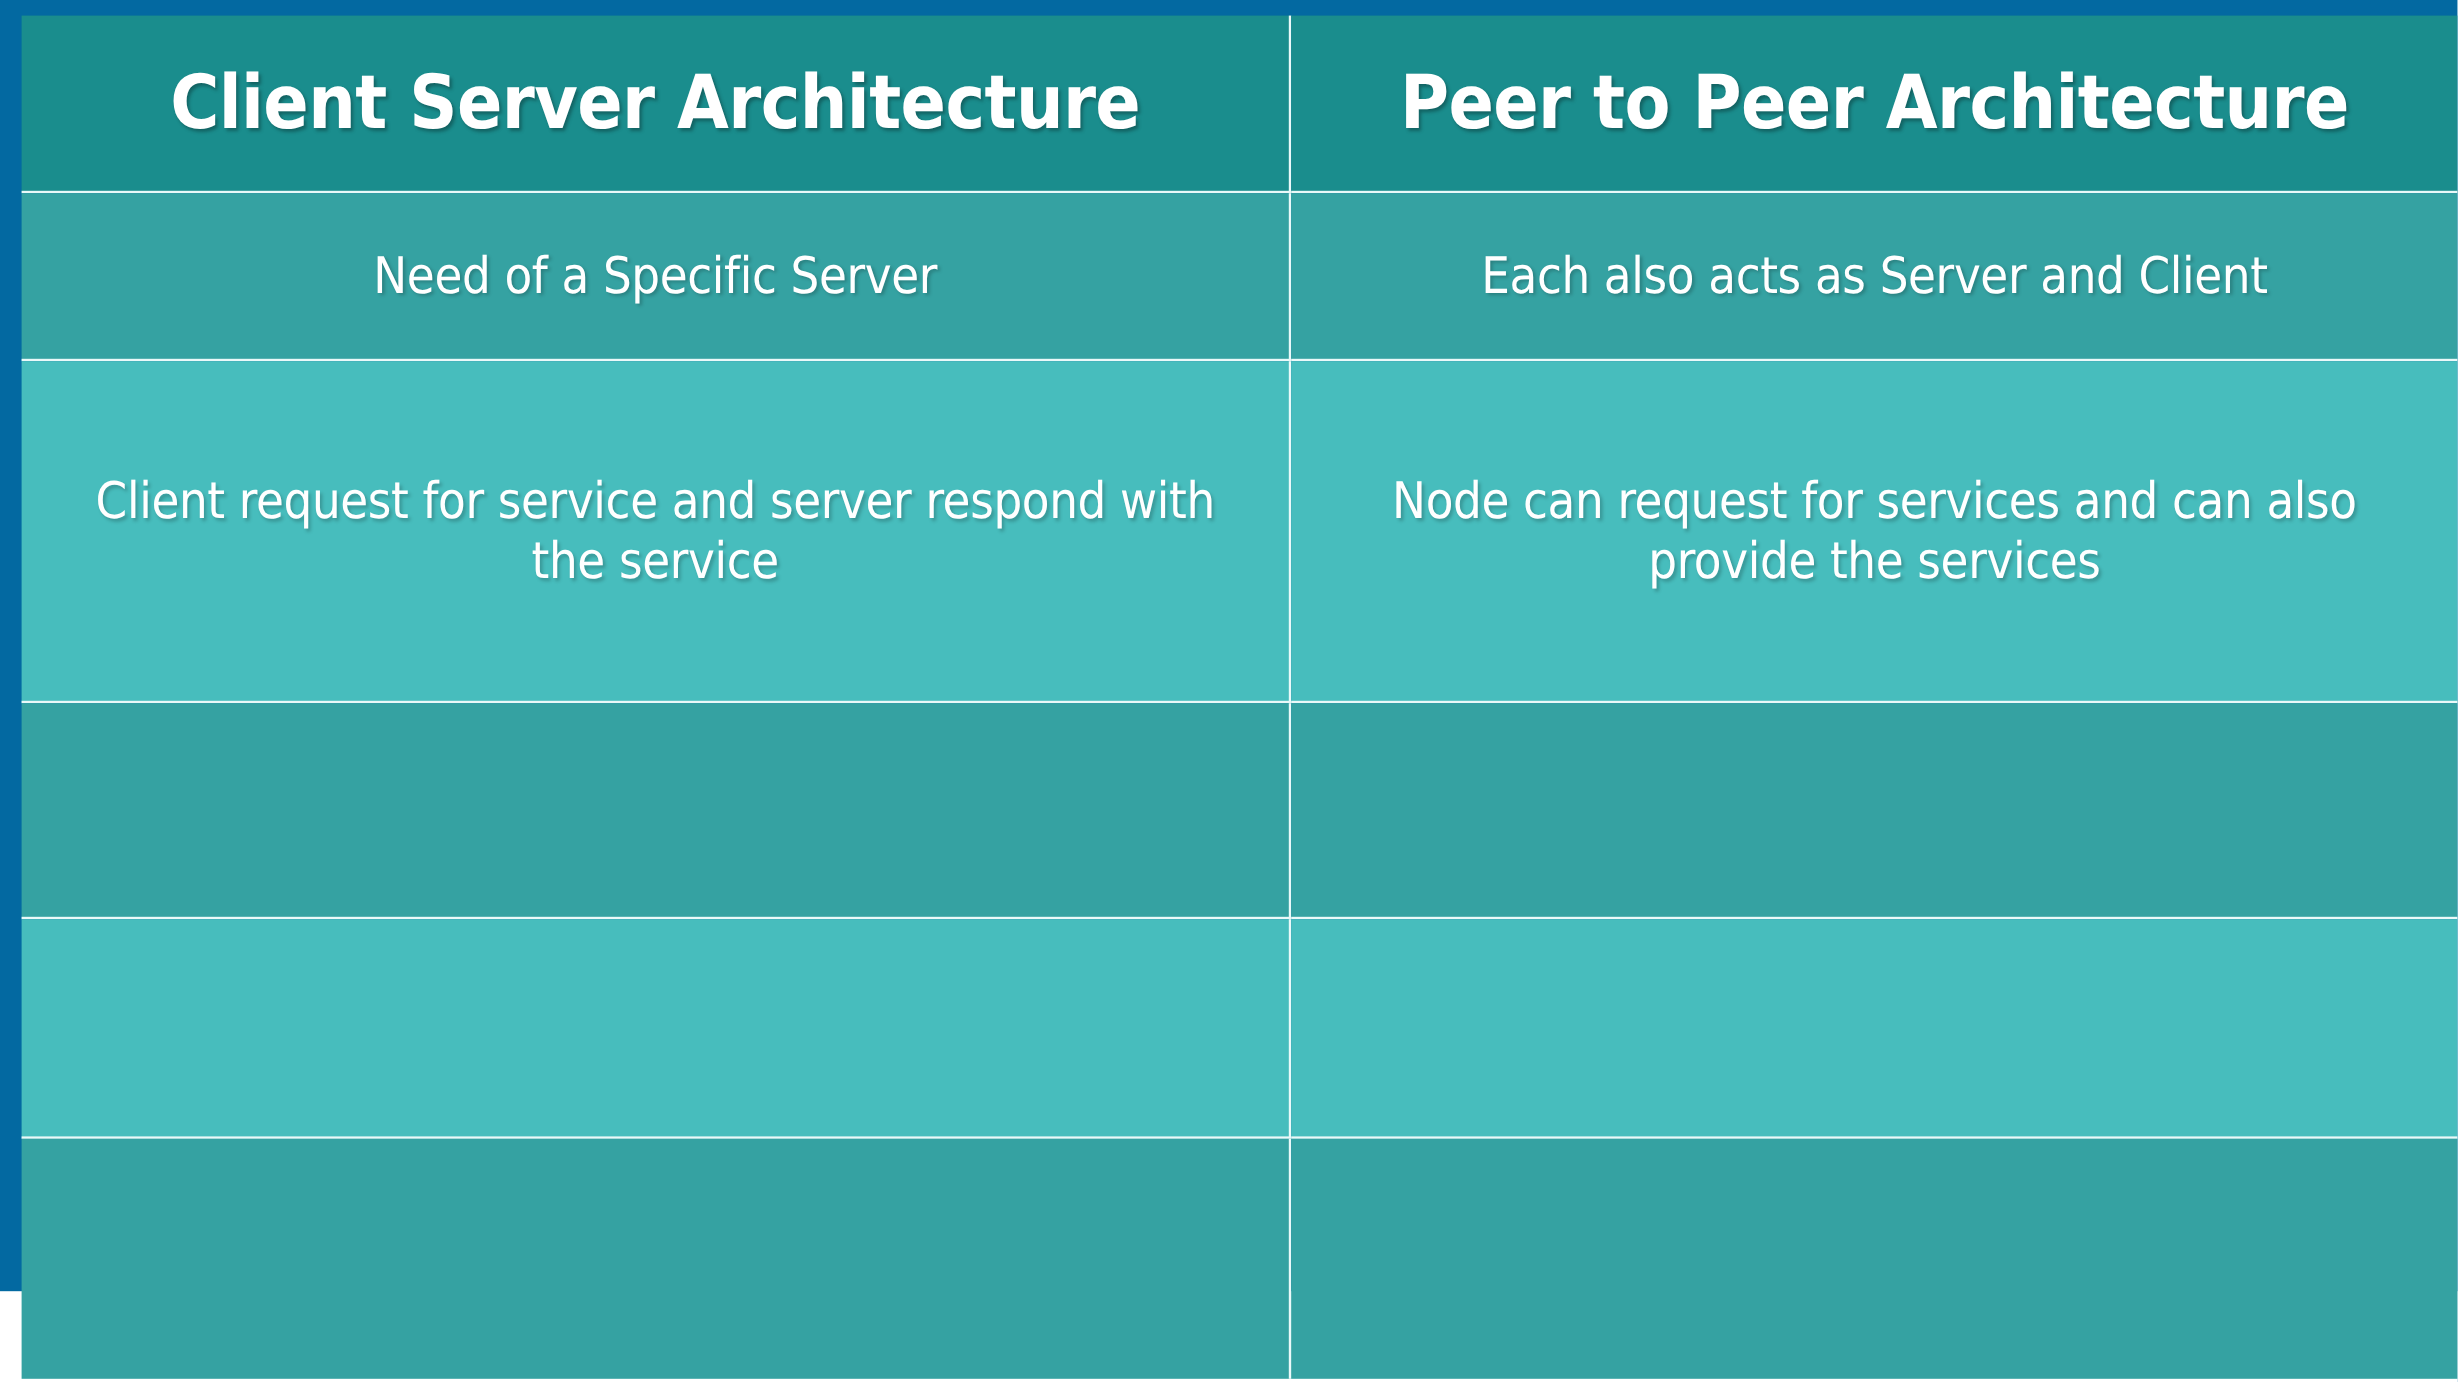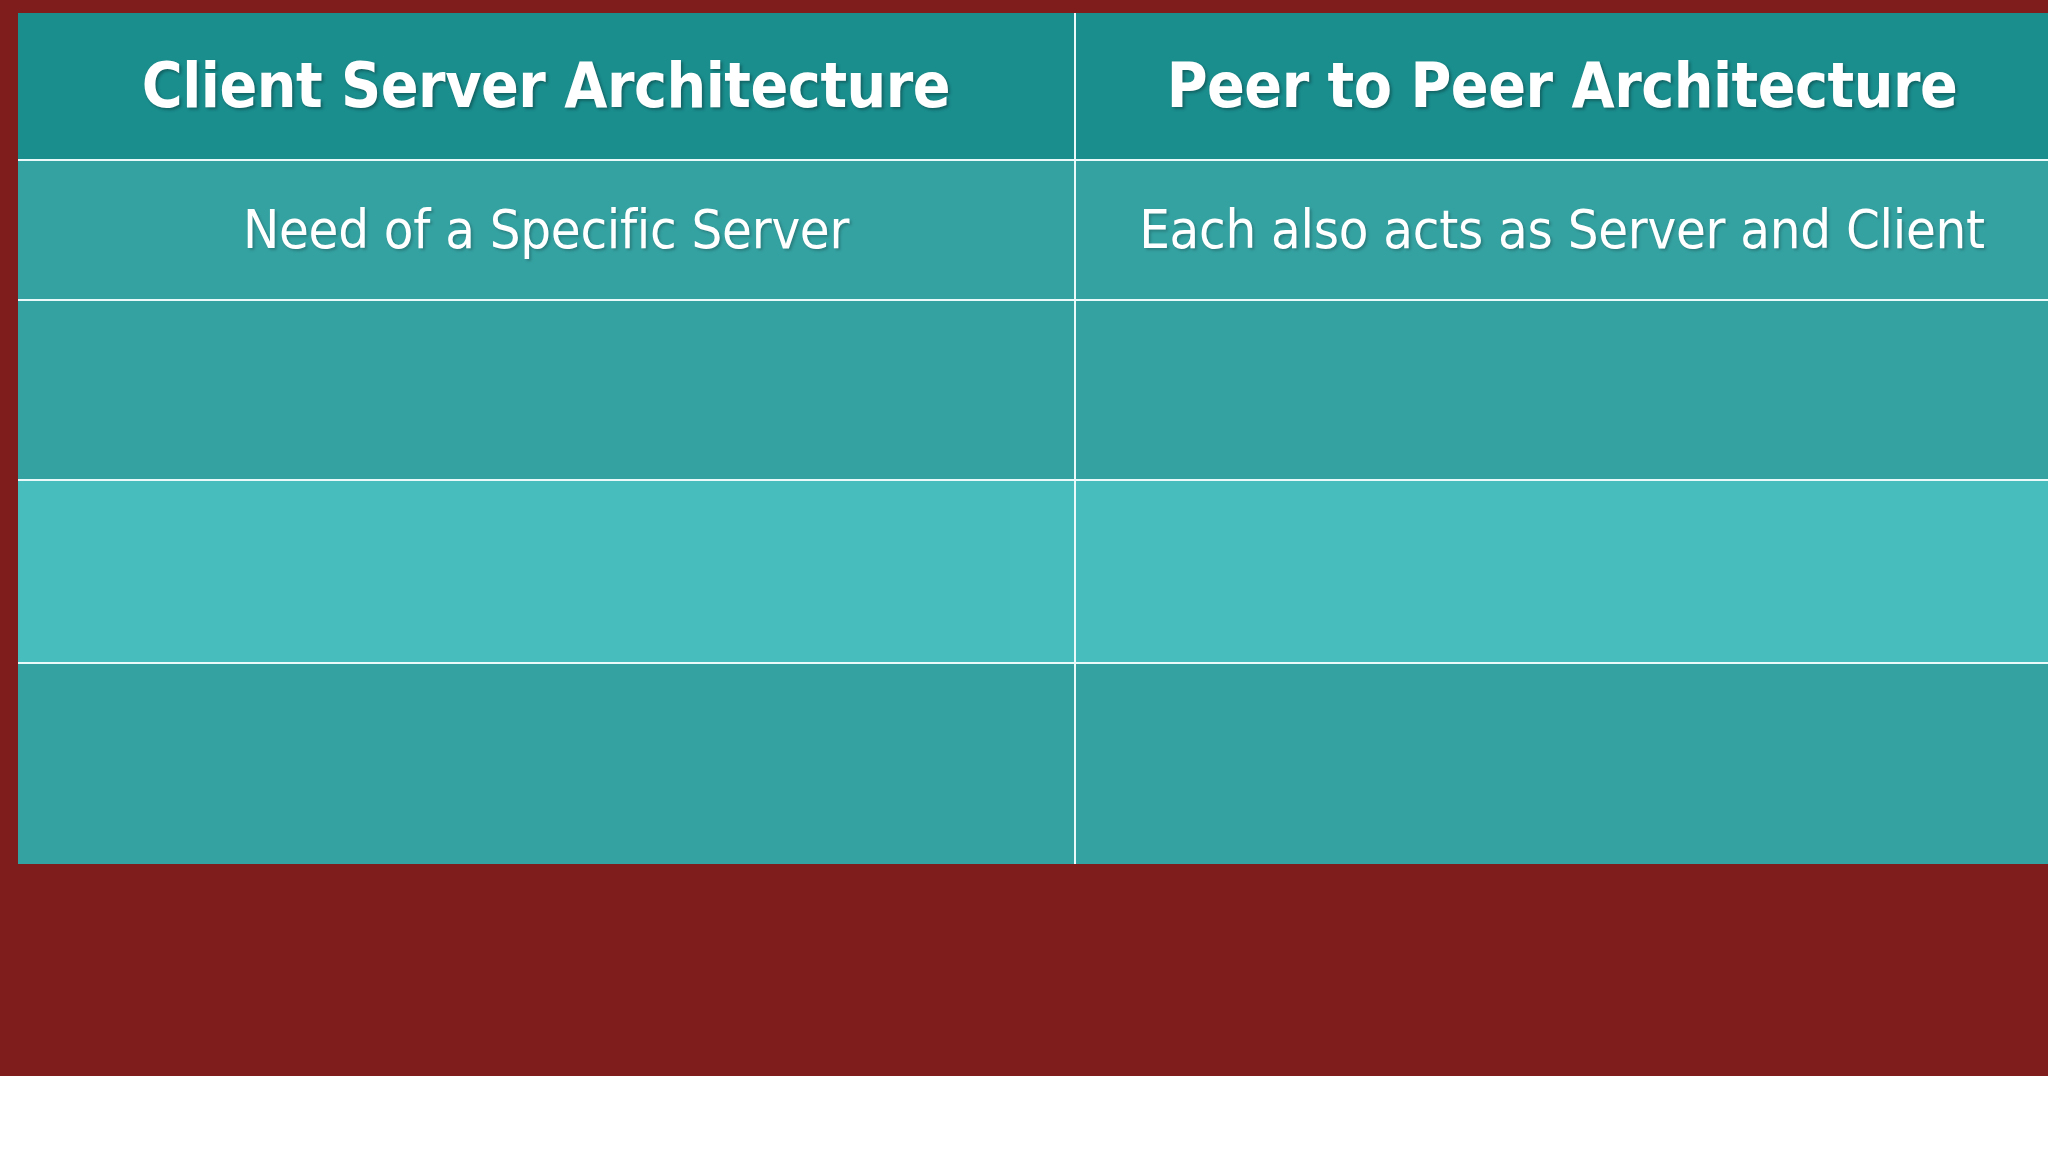--- a/index.html
+++ b/index.html
@@ -9,21 +9,21 @@
     background: #ffffff;
     width: 2048px;
     height: 1152px;
     overflow: hidden;
   }
 
   .slide {
     position: relative;
     width: 2048px;
     height: 1076px;
-    background: #7f1d1d;
+    background: #0369a1;
     font-family: "DejaVu Sans Condensed", "Liberation Sans Narrow", "Liberation Sans", sans-serif;
   }
 
   .comparison-table {
     position: absolute;
     left: 18px;
     top: 13px;
     width: 2030px;
     border-collapse: separate;
     border-spacing: 0;
@@ -59,21 +59,21 @@
     font-size: 62px;
     letter-spacing: -0.5px;
     line-height: 1.05;
     text-shadow: 2px 2px 3px rgba(0,0,0,0.30);
     padding: 0 24px;
   }
 
   
   .cell-text {
     display: block;
-    font-size: 54px;
+    font-size: 42px;
     font-weight: normal;
     line-height: 1.18;
     letter-spacing: -0.3px;
     text-shadow: 2px 2px 3px rgba(0,0,0,0.22);
     padding: 0 30px;
   }
 
   .row-band-dark  td { background: #35a2a2; }
   .row-band-light td { background: #47bdbd; }
 
@@ -109,20 +109,28 @@
 
       <tr class="row-1 row-band-dark">
         <td>
           <span class="cell-text">Need of a Specific Server</span>
         </td>
         <td>
           <span class="cell-text">Each also acts as Server and Client</span>
         </td>
       </tr>
 
+      <tr class="row-2 row-band-light">
+        <td>
+          <span class="cell-text">Client request for service and server respond with the service</span>
+        </td>
+        <td>
+          <span class="cell-text">Node can request for services and can also provide the services</span>
+        </td>
+      </tr>
 
       <tr class="row-3 row-band-dark">
         <td class="empty-cell">
           <span class="cell-text"></span>
         </td>
         <td class="empty-cell">
           <span class="cell-text"></span>
         </td>
       </tr>
 

